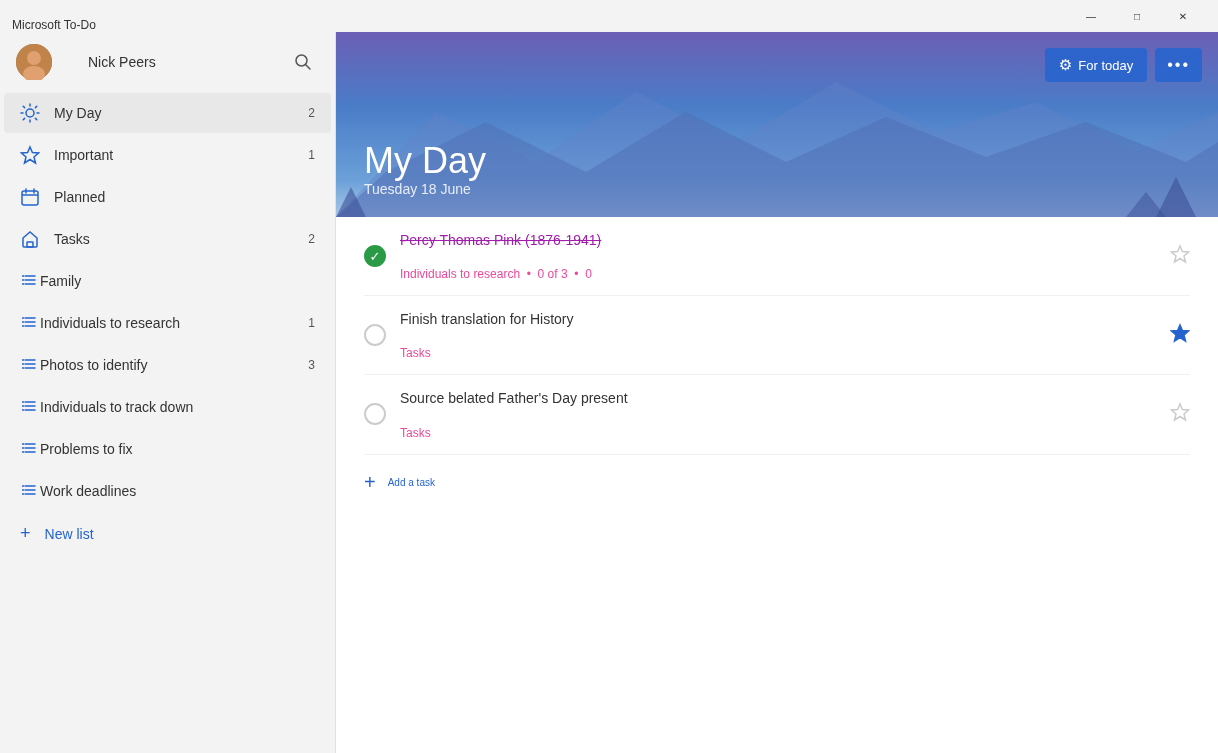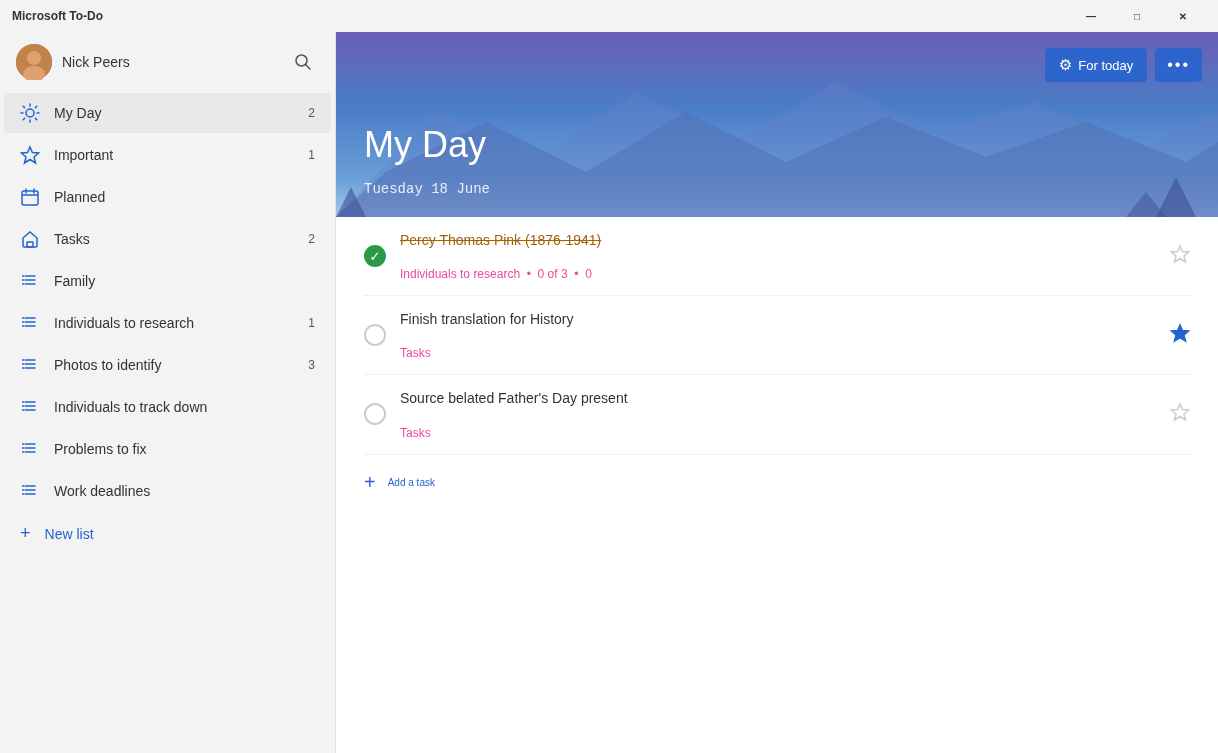--- a/index.html
+++ b/index.html
@@ -3,26 +3,25 @@
   <meta charset="utf-8">
   <style>
     * { margin: 0; padding: 0; box-sizing: border-box; }
     body { font-family: 'Segoe UI', Arial, sans-serif; width: 1218px; height: 753px; overflow: hidden; display: flex; flex-direction: column; background: #fff; }
 
     
     .titlebar {
       height: 32px;
       background: #f3f3f3;
       display: flex;
-      align-items: center;
+      align-items: flex-end;
       padding: 0 12px;
       font-size: 12px;
       color: #333;
       flex-shrink: 0;
-      font-weight: bold;
     }
     .titlebar-title { flex: 1; }
     .titlebar-controls { display: flex; gap: 0; }
     .titlebar-btn {
       width: 46px;
       height: 32px;
       display: flex;
       align-items: center;
       justify-content: center;
       cursor: pointer;
@@ -62,20 +61,21 @@
       display: flex;
       align-items: center;
       justify-content: center;
       font-size: 16px;
     }
     .sidebar-username {
       flex: 1;
       font-size: 14px;
       color: #333;
       font-weight: 500;
+      margin-left: 26px;
     }
     .search-icon-btn {
       width: 32px;
       height: 32px;
       display: flex;
       align-items: center;
       justify-content: center;
       cursor: pointer;
       color: #555;
       font-size: 16px;
@@ -115,21 +115,21 @@
       min-width: 20px;
       text-align: right;
     }
 
     
     .list-item {
       display: flex;
       align-items: center;
       padding: 10px 16px;
       cursor: pointer;
-      gap: 14px;
+      gap: 0;
       margin: 1px 4px;
       border-radius: 4px;
     }
     .list-icon {
       width: 20px;
       height: 20px;
       display: flex;
       align-items: center;
       justify-content: center;
       color: #2564cf;
@@ -204,22 +204,21 @@
       font-size: 36px;
       font-weight: 300;
       color: #fff;
       z-index: 1;
       line-height: 1.1;
     }
     .hero-subtitle {
       font-size: 14px;
       color: rgba(255,255,255,0.85);
       z-index: 1;
-      margin-top: 16px;
-      font-family: Liberation Mono, monospace;
+      margin-top: 0;
     }
     .hero-actions {
       position: absolute;
       top: 16px;
       right: 16px;
       display: flex;
       gap: 8px;
       z-index: 2;
     }
     .hero-btn {
@@ -283,21 +282,21 @@
       font-size: 13px;
     }
     .task-info { flex: 1; }
     .task-title {
       font-size: 14px;
       color: #333;
       line-height: 1.3;
     }
     .task-title.strikethrough {
       text-decoration: line-through;
-      color: #a16207;
+      color: #a21caf;
     }
     .task-meta {
       font-size: 12px;
       color: #ec4899;
       margin-top: 18px;
     }
     .task-star {
       font-size: 18px;
       cursor: pointer;
       color: #ccc;

